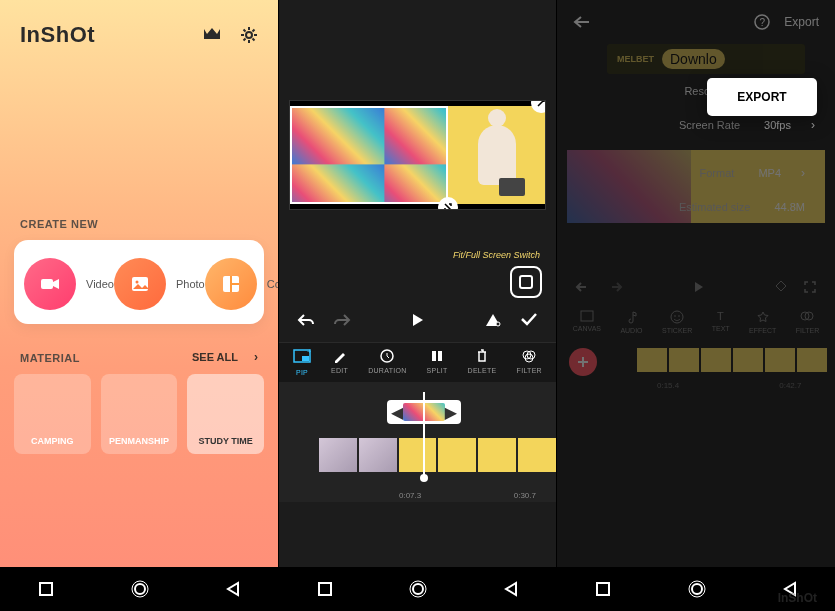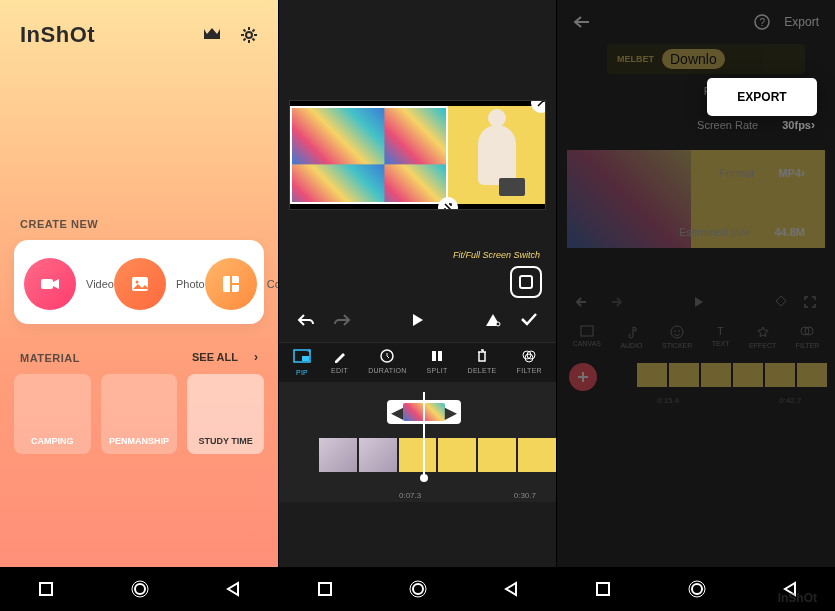--- a/index.html
+++ b/index.html
@@ -58,22 +58,22 @@
   .playhead::after { content:''; position:absolute; left:-3px; bottom:-4px; width:8px; height:8px; border-radius:50%; background:#fff; }
   .times { position:absolute; bottom:2px; left:120px; right:0; display:flex; justify-content:space-between; font-size:8px; color:#888; padding-right:20px; }
   .p3-topbar { position:relative; z-index:1; display:flex; align-items:center; justify-content:space-between; padding:14px 16px; color:#fff; opacity:0.4; }
   .p3-right { display:flex; gap:14px; align-items:center; font-size:12px; }
   .p3-ad { position:relative; z-index:1; margin:0 30px 0 50px; height:30px; background:#2a2a0a; border-radius:3px; display:flex; align-items:center; padding-left:10px; opacity:0.35; gap:8px; }
   .ad-txt { color:#f3d55b; font-size:9px; font-weight:700; }
   .ad-btn { background:#f3d55b; color:#000; font-size:14px; border-radius:10px; padding:2px 8px; }
   .export-pop { position:absolute; z-index:10; top:78px; right:18px; width:110px; height:38px; background:#fff; border-radius:5px; display:flex; align-items:center; justify-content:center; font-size:12px; font-weight:700; box-shadow:0 4px 20px rgba(0,0,0,0.4); }
   .set-row { display:flex; justify-content:flex-end; align-items:center; gap:24px; padding:10px 20px; color:#fff; font-size:11px; opacity:0.55; z-index:1; position:relative; }
   .set-row .lbl2 { color:#bbb; }
-  .set-row .val { font-weight:700; display:flex; align-items:center; gap:0; }
-  .p3-preview { margin:8px 10px 7px; height:98px; position:relative; opacity:0.4; z-index:1; }
+  .set-row .val { font-weight:400; display:flex; align-items:center; gap:20px; }
+  .p3-preview { margin:8px 10px 17px; height:73px; position:relative; opacity:0.4; z-index:1; }
   .p3-preview .left { position:absolute; left:0; top:0; width:48%; height:100%; background:linear-gradient(45deg,#3a5fa5,#b44e77,#c6b365); }
   .p3-preview .right { position:absolute; right:0; top:0; width:52%; height:100%; background:#f3d55b; }
   .wmk { position:absolute; right:18px; bottom:6px; font-size:12px; font-weight:600; color:#555; opacity:0.4; z-index:1; }
   .p3-ctrl { display:flex; align-items:center; justify-content:space-between; padding:40px 18px 10px; color:#666; opacity:0.35; z-index:1; position:relative; }
   .p3-tools { display:flex; justify-content:space-around; padding:6px 6px 4px; opacity:0.35; z-index:1; position:relative; }
   .p3-tool { display:flex; flex-direction:column; align-items:center; gap:3px; color:#888; font-size:7px; }
   .p3-track { position:relative; height:52px; opacity:0.4; z-index:1; }
   .fab { position:absolute; left:12px; top:10px; width:28px; height:28px; border-radius:50%; background:#ff4d5a; color:#fff; display:flex; align-items:center; justify-content:center; z-index:6; }
   .p3-frames { position:absolute; left:80px; top:10px; display:flex; gap:2px; }
   .p3-frame { width:30px; height:24px; background:#f3d55b; }

